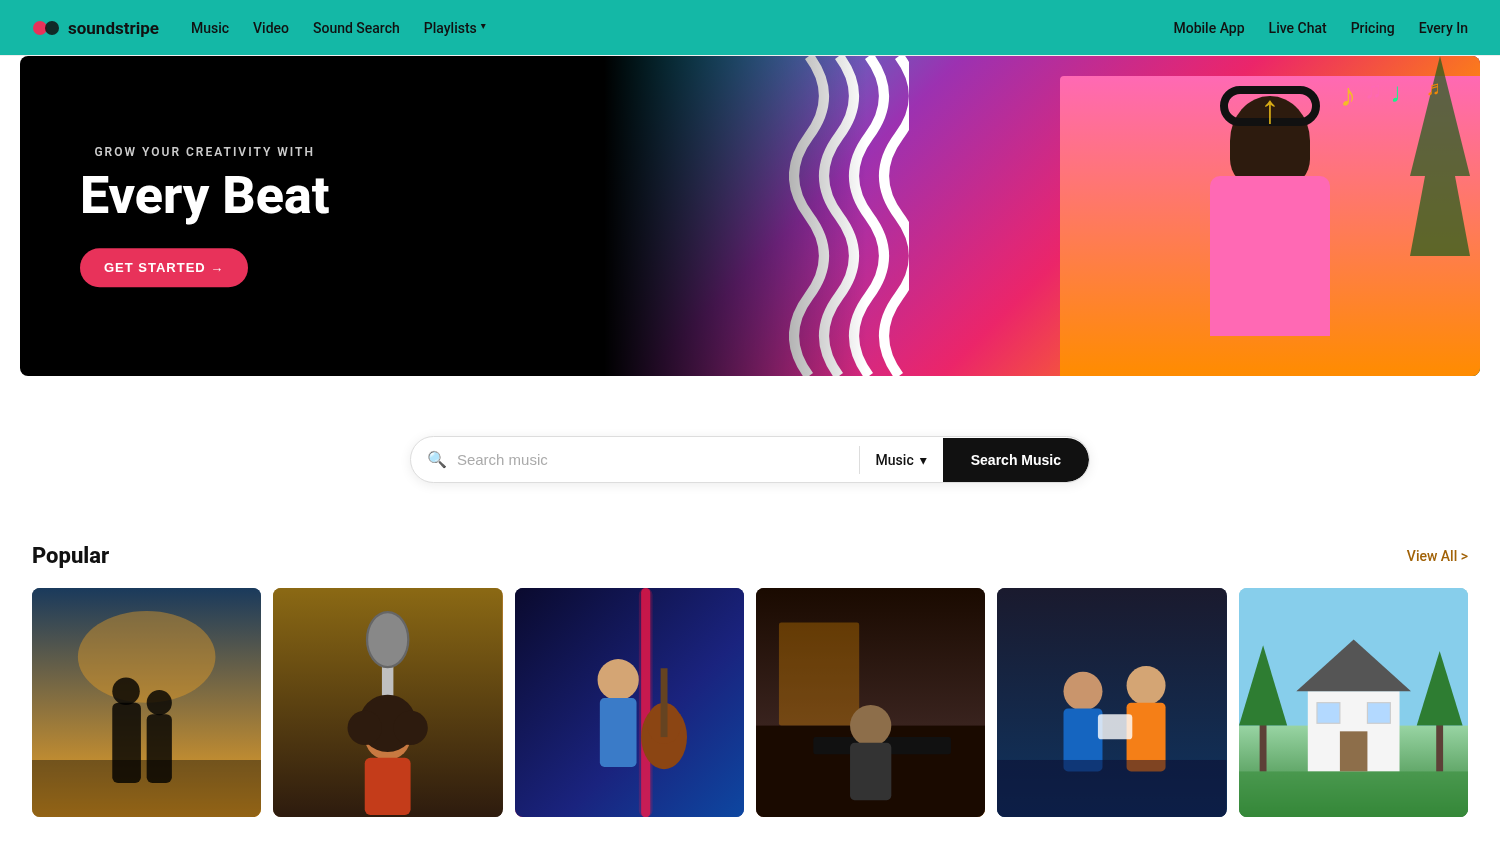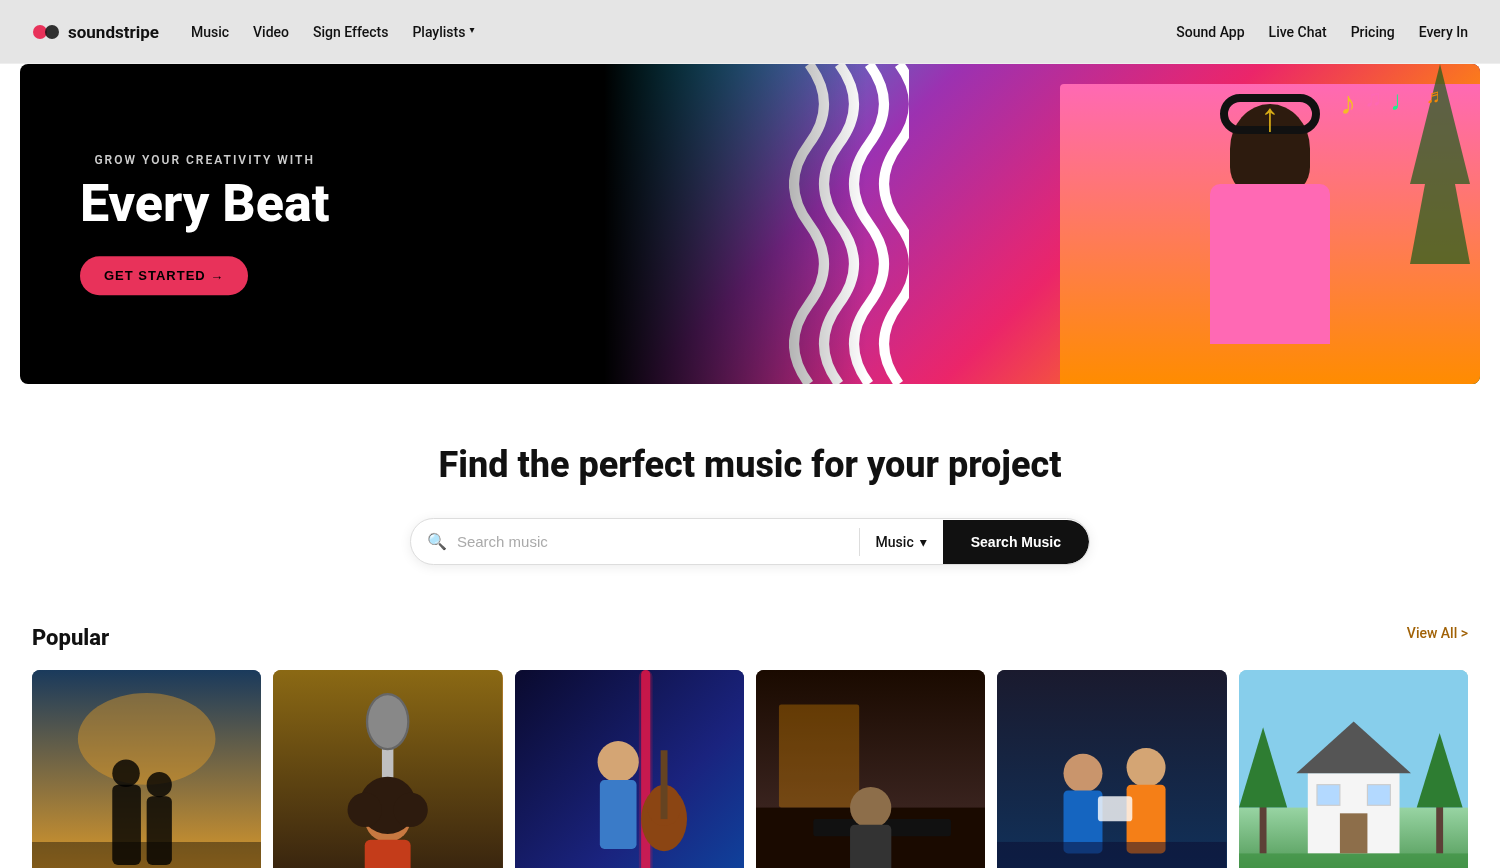--- a/index.html
+++ b/index.html
@@ -1,22 +1,22 @@
 <!DOCTYPE html>
 <html><head>
   <meta charset="utf-8">
   <style>
     * { margin: 0; padding: 0; box-sizing: border-box; }
     body { font-family: -apple-system, BlinkMacSystemFont, 'Segoe UI', Roboto, sans-serif; background: #fff; overflow-x: hidden; }
 
     
     nav {
       display: flex; align-items: center; justify-content: space-between;
-      padding: 0 32px; height: 64px; border-bottom: 1px solid #eee;
-      position: sticky; top: 0; background: #e5e5e5; z-index: 100;
+      padding: 0 32px; height: 56px; border-bottom: 1px solid #eee;
+      position: sticky; top: 0; background: #14b8a6; z-index: 100;
     }
     .nav-left { display: flex; align-items: center; gap: 32px; }
     .logo { display: flex; align-items: center; gap: 8px; font-weight: 700; font-size: 17px; color: #111; text-decoration: none; }
     .logo-icon { width: 28px; height: 28px; }
     .nav-links { display: flex; align-items: center; gap: 24px; }
     .nav-links a { text-decoration: none; color: #111; font-size: 14px; font-weight: 500; }
     .playlists-link { display: flex; align-items: flex-start; gap: 4px; }
     .chevron-icon { font-size: 10px; }
     .nav-right { display: flex; align-items: center; gap: 24px; }
     .nav-right a { text-decoration: none; color: #111; font-size: 14px; font-weight: 500; }
@@ -27,21 +27,21 @@
       background: #000; margin: 0 20px; border-radius: 8px;
     }
     .hero-content {
       position: absolute; left: 60px; top: 50%; transform: translateY(-50%);
       z-index: 2; color: #fff;
     }
     .hero-subtitle { font-size: 12px; letter-spacing: 2px; font-weight: 600; margin-bottom: 10px; text-transform: uppercase; color: #ccc; text-align: center; }
     .hero-title { font-size: 52px; font-weight: 800; line-height: 1.05; margin-bottom: 24px; }
     .hero-btn {
       display: inline-flex; align-items: center; gap: 8px;
-      background: #e8325a; color: #000000; border: none; padding: 12px 24px;
+      background: #e8325a; color: #ffffff; border: none; padding: 12px 24px;
       border-radius: 50px; font-size: 13px; font-weight: 700; cursor: pointer;
       text-transform: uppercase; letter-spacing: 1px;
     }
 
     
     .hero-waves {
       position: absolute; right: 35%; top: 0; height: 100%; width: 180px; z-index: 1;
     }
     .hero-waves svg { height: 100%; }
 
@@ -94,21 +94,21 @@
     }
     .search-btn {
       background: #111; color: #fff; border: none; padding: 14px 28px;
       font-size: 14px; font-weight: 600; cursor: pointer;
       border-radius: 0 50px 50px 0; white-space: nowrap;
     }
 
     
     .popular-section { padding: 20px 32px 40px; }
     .popular-header {
-      display: flex; justify-content: space-between; align-items: flex-start;
+      display: flex; justify-content: space-between; align-items: center;
       margin-bottom: 20px;
     }
     .popular-title { font-size: 22px; font-weight: 800; color: #111; }
     .view-all { font-size: 14px; color: #a16207; text-decoration: none; font-weight: 500; }
     .popular-grid {
       display: grid; grid-template-columns: repeat(6, 1fr); gap: 12px;
     }
     .popular-card {
       border-radius: 8px; overflow: hidden; cursor: pointer;
       aspect-ratio: 1; position: relative;
@@ -132,29 +132,29 @@
     <a class="logo" href="#">
       <svg class="logo-icon" viewBox="0 0 28 28" fill="none">
         <circle cx="8" cy="14" r="7" fill="#e8325a"></circle>
         <circle cx="20" cy="14" r="7" fill="#111" opacity="0.85"></circle>
       </svg>
       <span>soundstripe</span>
     </a>
     <div class="nav-links">
       <a href="#">Music</a>
       <a href="#">Video</a>
-      <a href="#">Sign Effects</a>
+      <a href="#">Sound Search</a>
       <a href="#" class="playlists-link">
         <span>Playlists</span>
         <span class="chevron-icon">▾</span>
       </a>
     </div>
   </div>
   <div class="nav-right">
-    <a href="#">Sound App</a>
+    <a href="#">Mobile App</a>
     <a href="#">Live Chat</a>
     <a href="#">Pricing</a>
     <a href="#">Every In</a>
   </div>
 </nav>
 
 <div class="hero">
   <div class="hero-content">
     <p class="hero-subtitle">GROW YOUR CREATIVITY WITH</p>
     <h1 class="hero-title">Every Beat</h1>
@@ -188,21 +188,20 @@
       <span style="color:#00ff88;font-size:28px;">♩</span>
       <span style="color:#ff8c00;font-size:20px;">♬</span>
     </div>
     <div class="arrow-up">↑</div>
 
     <div style="position:absolute;right:10px;top:0;width:60px;height:200px;background:#1a5c1a;clip-path:polygon(50% 0%,100% 60%,75% 60%,100% 100%,0% 100%,25% 60%,0% 60%);opacity:0.7;"></div>
   </div>
 </div>
 
 <div class="search-section">
-  <h2 class="search-title">Find the perfect music for your project</h2>
   <div class="search-bar">
     <div class="search-input-wrap">
       <span class="search-icon-wrap">🔍</span>
       <input class="search-input" type="text" placeholder="Search music" style="">
     </div>
     <div class="search-divider"></div>
     <div class="search-type">
       <span>Music</span>
       <span>▾</span>
     </div>

